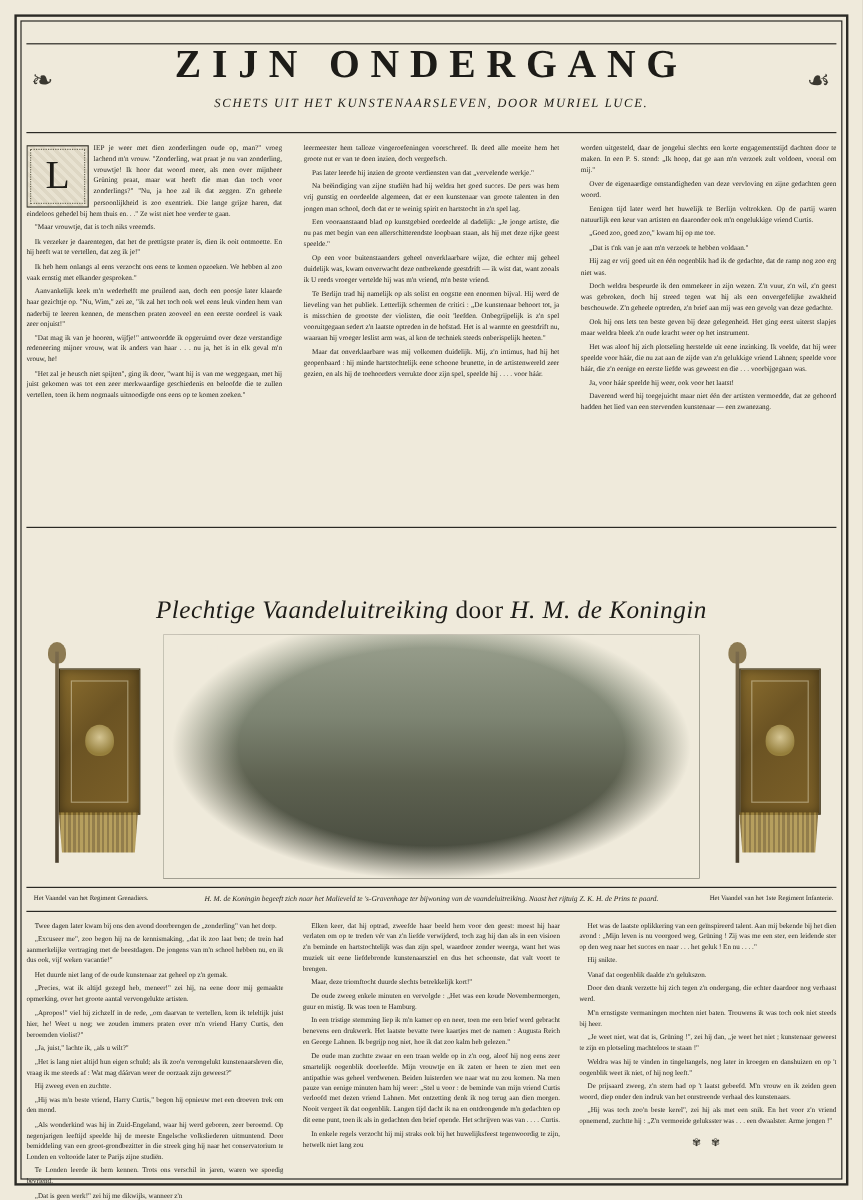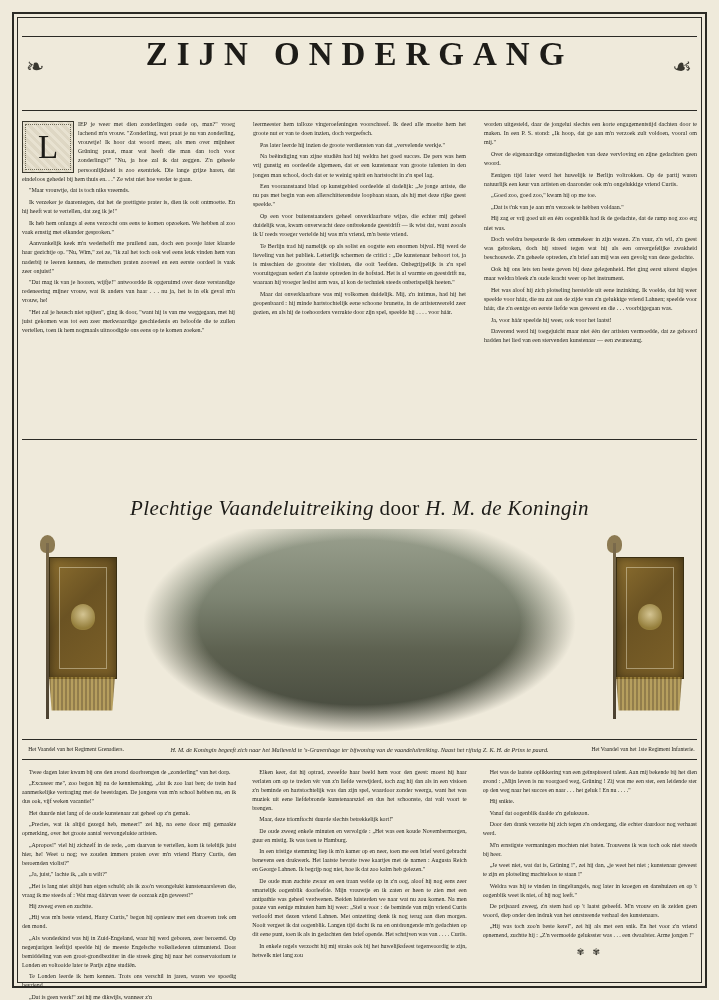--- a/index.html
+++ b/index.html
@@ -340,20 +340,21 @@
     <div class="outer-frame-inner"></div>
   </div>
 
   <div class="content">
 
     <div class="masthead">
       <div class="rule-top"></div>
       <span class="mast-orn left">❧</span>
       <span class="mast-orn right">☙</span>
       <div class="main-title">ZIJN ONDERGANG</div>
+      <div class="sub-title">SCHETS UIT HET KUNSTENAARSLEVEN, DOOR MURIEL LUCE.</div>
     </div>
 
     <div class="article-top">
       <div class="col">
         <div class="dropcap-wrap">
           <div class="vine"></div>
           <div class="cap">L</div>
         </div>
         <p class="noindent">IEP je weer met dien zonderlingen oude op, man?" vroeg lachend m'n vrouw. "Zonderling, wat praat je nu van zonderling, vrouwtje! Ik hoor dat woord meer, als men over mijnheer Grüning praat, maar wat heeft die man dan toch voor zonderlings?" "Nu, ja hoe zal ik dat zeggen. Z'n geheele persoonlijkheid is zoo exentriek. Die lange grijze haren, dat eindeloos gehedel bij hem thuis en. . ." Ze wist niet hoe verder te gaan.</p>
         <p>"Maar vrouwtje, dat is toch niks vreemds.</p>

